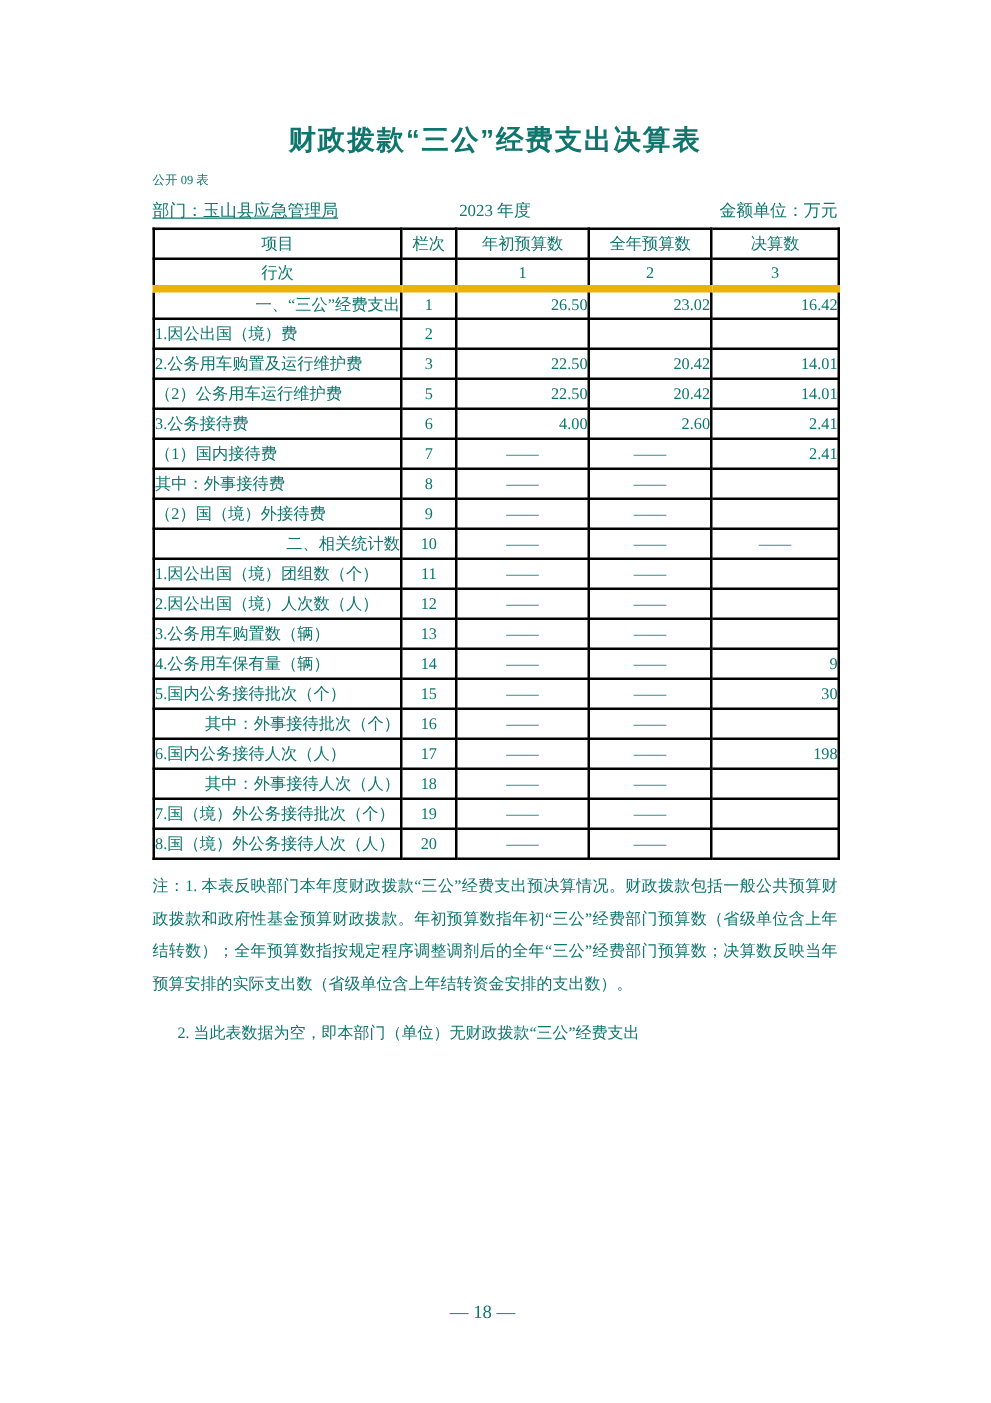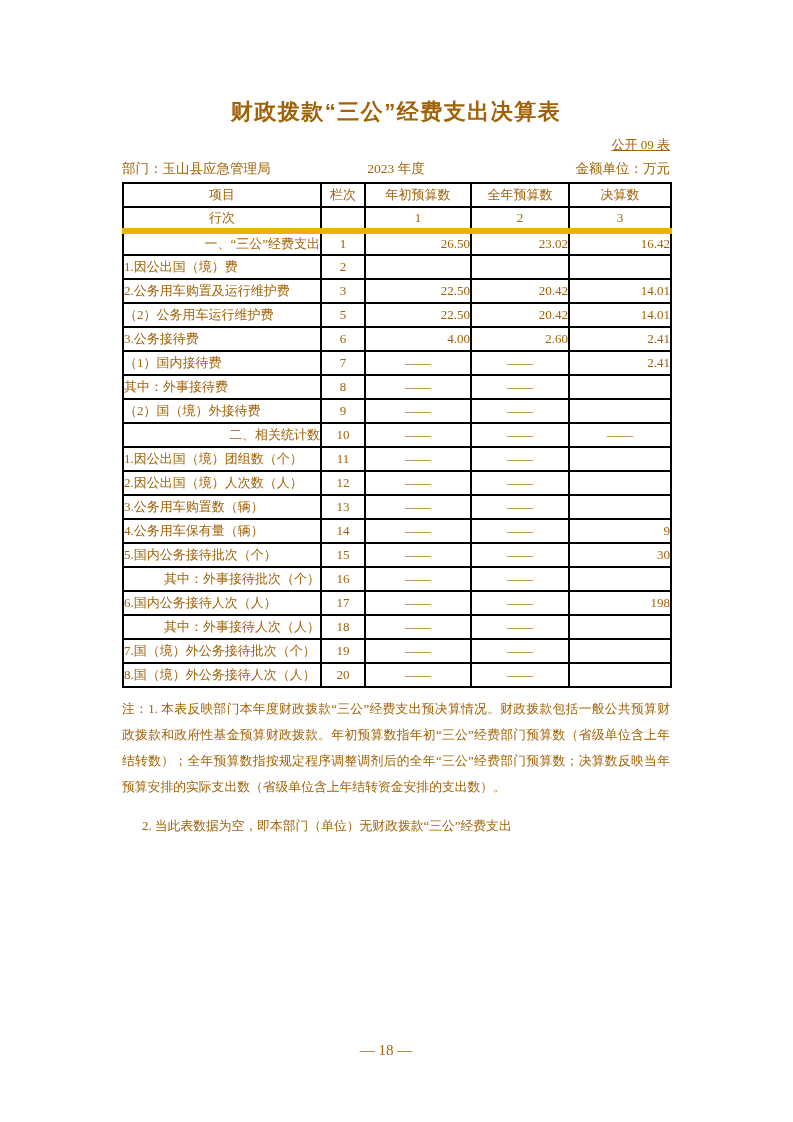--- a/index.html
+++ b/index.html
@@ -1,54 +1,53 @@
 <!DOCTYPE html>
 <html><head>
 <meta charset="utf-8">
 <style>
   * { margin:0; padding:0; box-sizing:border-box; }
   html,body { background:#ffffff; }
   .page {
     position:relative;
     width:772px; height:1122px;
     background:#ffffff;
-    color:#a16207;
+    color:#0f766e;
     font-family:"Liberation Serif","DejaVu Serif",serif;
     overflow:hidden;
   }
   .content {
     position:absolute;
     left:122px; top:0;
     width:548px;
   }
   .doc-title {
     margin-top:97px;
     text-align:center;
     font-family:"Liberation Sans","DejaVu Sans",sans-serif;
     font-weight:bold;
     font-size:22px;
     letter-spacing:1.5px;
     line-height:30px;
     white-space:nowrap;
   }
   .form-label {
     margin-top:9px;
-    text-align:right;
-    font-size:13px;
+    text-align:left;
+    font-size:10px;
     line-height:18px;
-    text-decoration:underline;
   }
   .meta-row {
     position:relative;
     margin-top:4px;
     height:22px;
     font-size:13.5px;
     line-height:22px;
   }
-  .meta-dept { position:absolute; left:0; top:0; }
+  .meta-dept { position:absolute; left:0; top:0;text-decoration:underline; }
   .meta-year { position:absolute; left:0; right:0; top:0; text-align:center;font-family:Liberation Serif, serif; }
   .meta-unit { position:absolute; right:0; top:0; }
 
   table.main {
     margin-top:2px;
     border-collapse:collapse;
     table-layout:fixed;
     width:548px;
     font-size:13px;
   }

